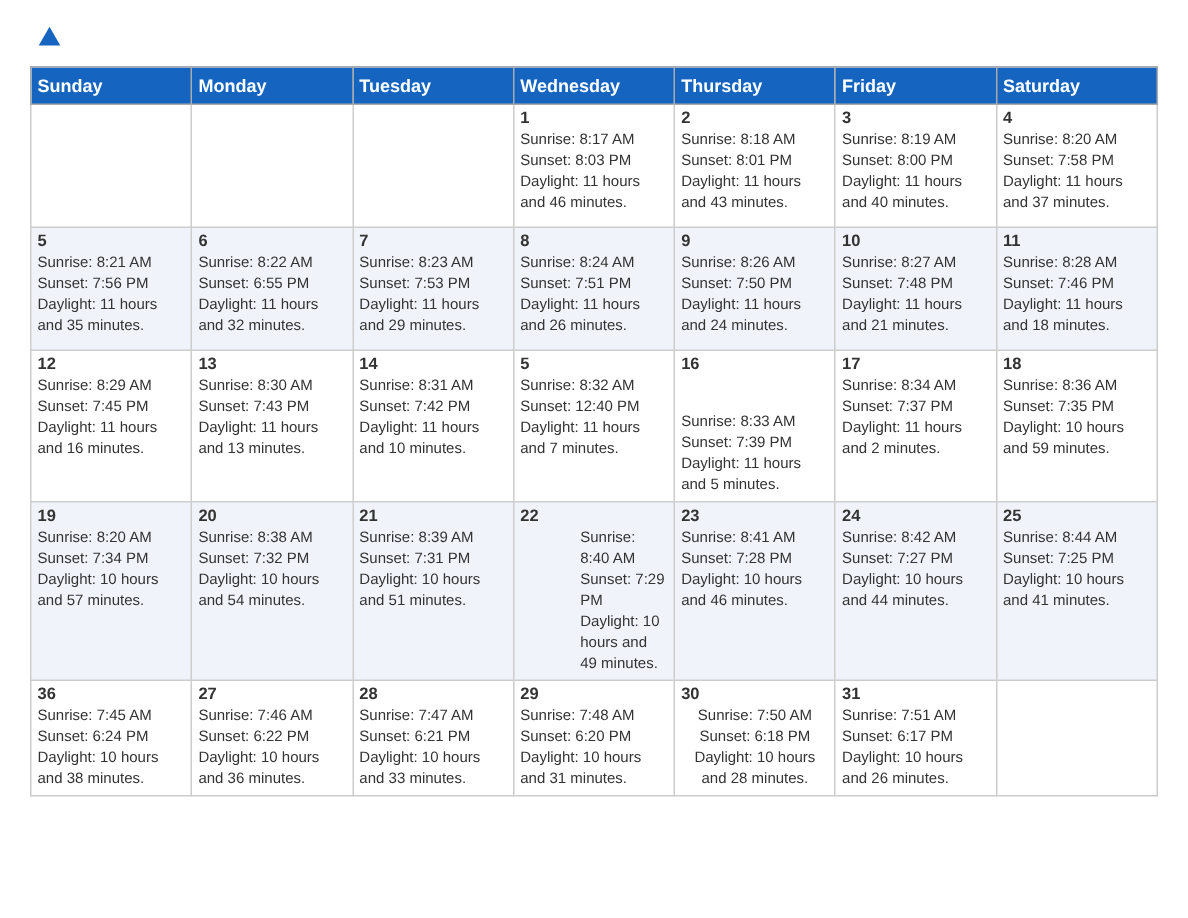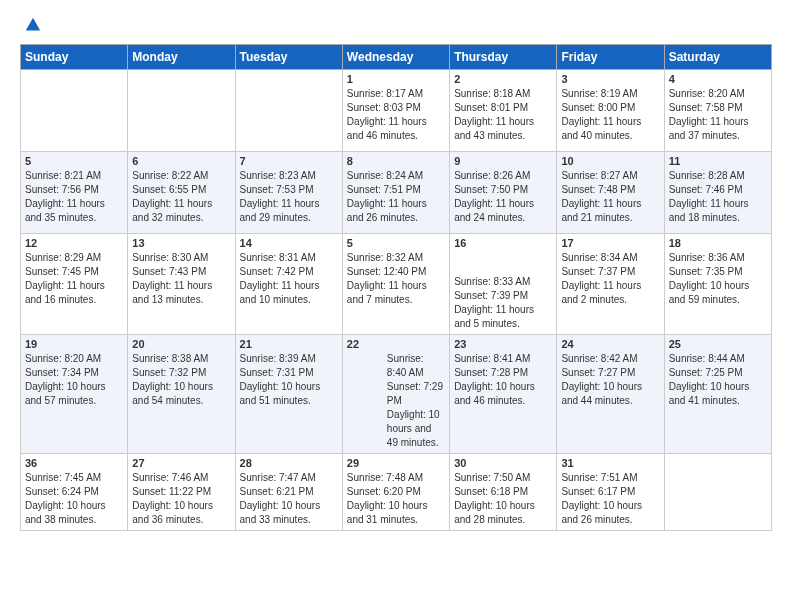--- a/index.html
+++ b/index.html
@@ -298,38 +298,38 @@
         <tr>
           <td>
             <span class="day-number">36</span>
             <div class="day-info" style="white-space: pre-line;">Sunrise: 7:45 AM
 Sunset: 6:24 PM
 Daylight: 10 hours and 38 minutes.</div>
           </td>
           <td>
             <span class="day-number">27</span>
             <div class="day-info" style="white-space: pre-line;">Sunrise: 7:46 AM
-Sunset: 11:22 PM
+Sunset: 6:22 PM
 Daylight: 10 hours and 36 minutes.</div>
           </td>
           <td>
             <span class="day-number">28</span>
             <div class="day-info" style="white-space: pre-line;">Sunrise: 7:47 AM
 Sunset: 6:21 PM
 Daylight: 10 hours and 33 minutes.</div>
           </td>
           <td>
             <span class="day-number">29</span>
             <div class="day-info" style="white-space: pre-line;">Sunrise: 7:48 AM
 Sunset: 6:20 PM
 Daylight: 10 hours and 31 minutes.</div>
           </td>
           <td>
             <span class="day-number">30</span>
-            <div class="day-info" style="white-space: pre-line;">Sunrise: 7:50 AM
+            <div class="day-info" style="white-space: pre-line; text-align: center;">Sunrise: 7:50 AM
 Sunset: 6:18 PM
 Daylight: 10 hours and 28 minutes.</div>
           </td>
           <td>
             <span class="day-number">31</span>
             <div class="day-info" style="white-space: pre-line;">Sunrise: 7:51 AM
 Sunset: 6:17 PM
 Daylight: 10 hours and 26 minutes.</div>
           </td>
           <td class="empty-cell"></td>

